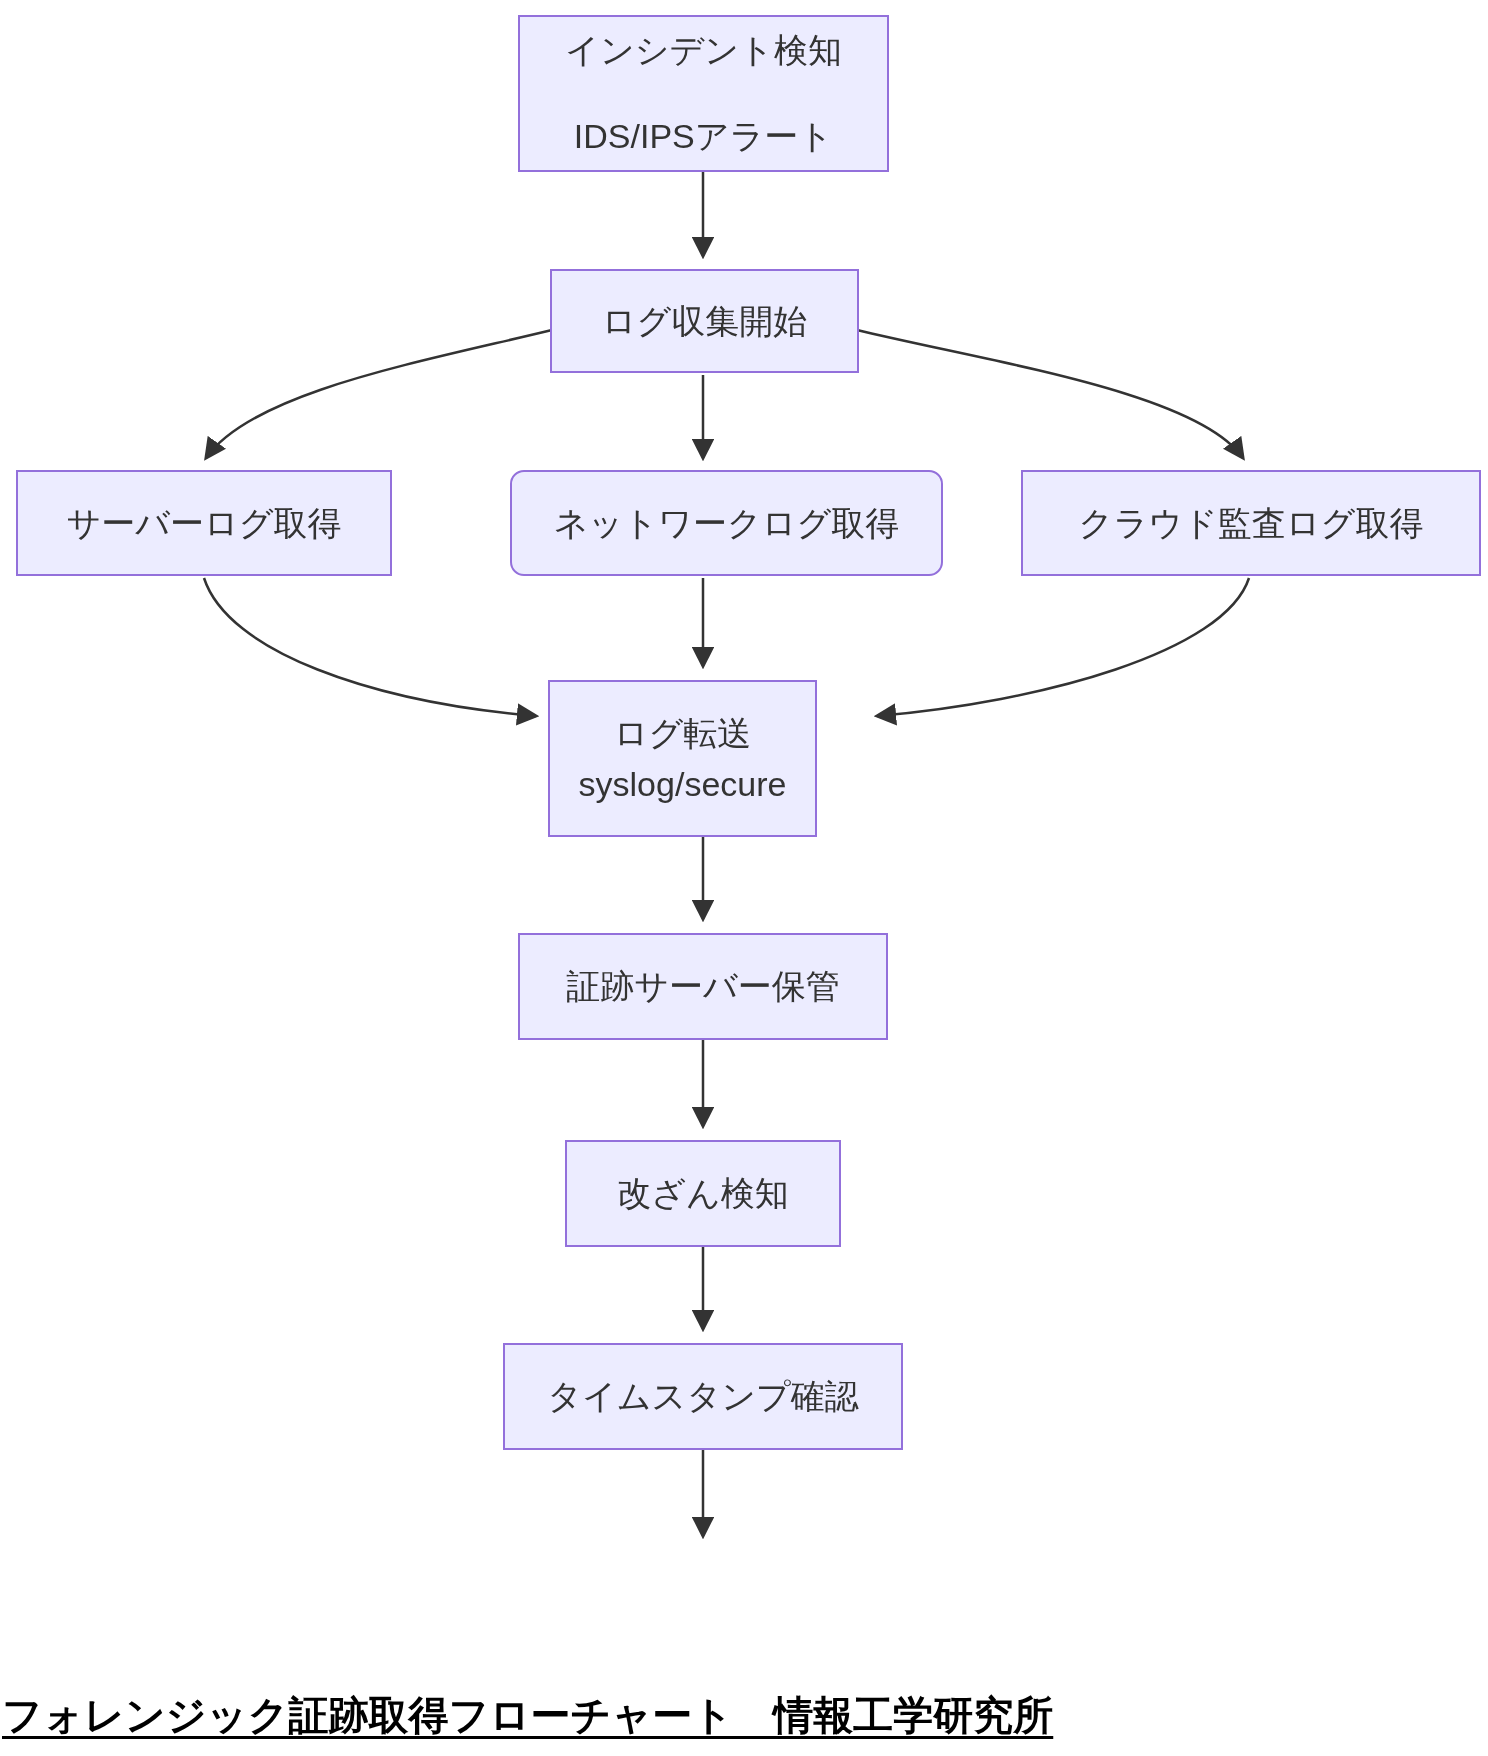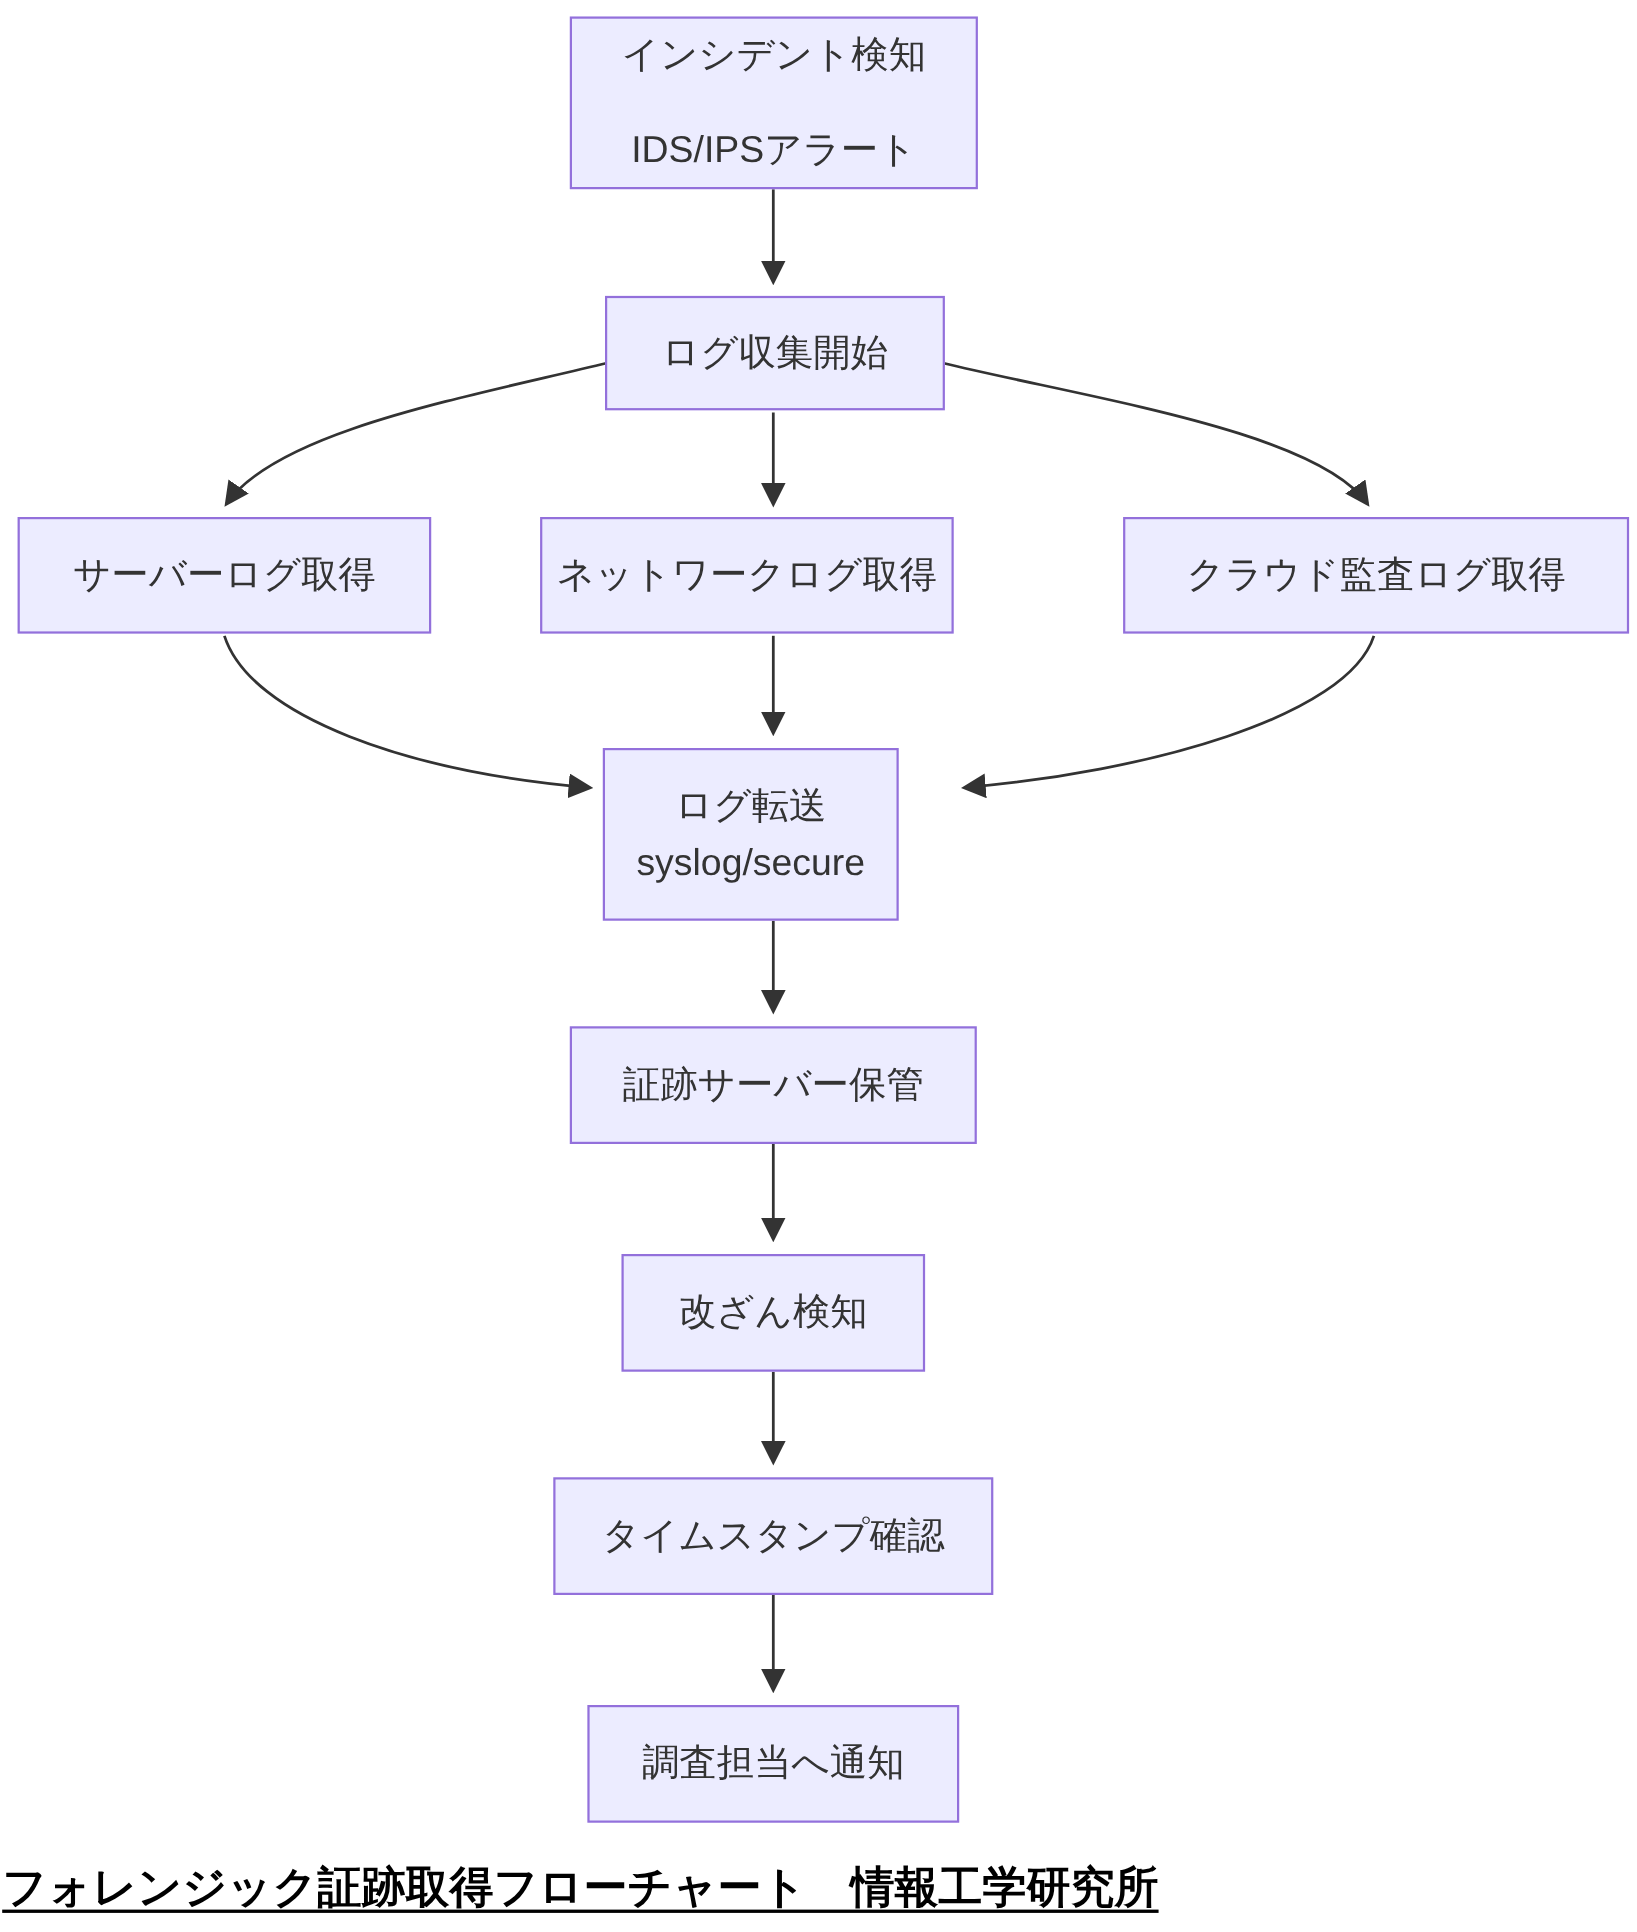--- a/index.html
+++ b/index.html
@@ -83,21 +83,21 @@
   </div>
 
   <div class="node" style="left:550px; top:269px; width:309px; height:104px;">
     <span>ログ収集開始</span>
   </div>
 
   <div class="node" style="left:16px; top:470px; width:376px; height:106px;">
     <span>サーバーログ取得</span>
   </div>
 
-  <div class="node" style="left:491px; top:470px; width:376px; height:106px;">
+  <div class="node" style="left:510px; top:470px; width:433px; height:106px;border-radius:14px;">
     <span>ネットワークログ取得</span>
   </div>
 
   <div class="node" style="left:1021px; top:470px; width:460px; height:106px;">
     <span>クラウド監査ログ取得</span>
   </div>
 
   <div class="node" style="left:548px; top:680px; width:269px; height:157px;">
     <span>ログ転送</span>
     <span>syslog/secure</span>
@@ -108,19 +108,16 @@
   </div>
 
   <div class="node" style="left:565px; top:1140px; width:276px; height:107px;">
     <span>改ざん検知</span>
   </div>
 
   <div class="node" style="left:503px; top:1343px; width:400px; height:107px;">
     <span>タイムスタンプ確認</span>
   </div>
 
-  <div class="node" style="left:534px; top:1550px; width:338px; height:107px;">
-    <span>調査担当へ通知</span>
-  </div>
 
   <div id="diagram-title">フォレンジック証跡取得フローチャート　情報工学研究所</div>
 
 </div>
 
 </body></html>

